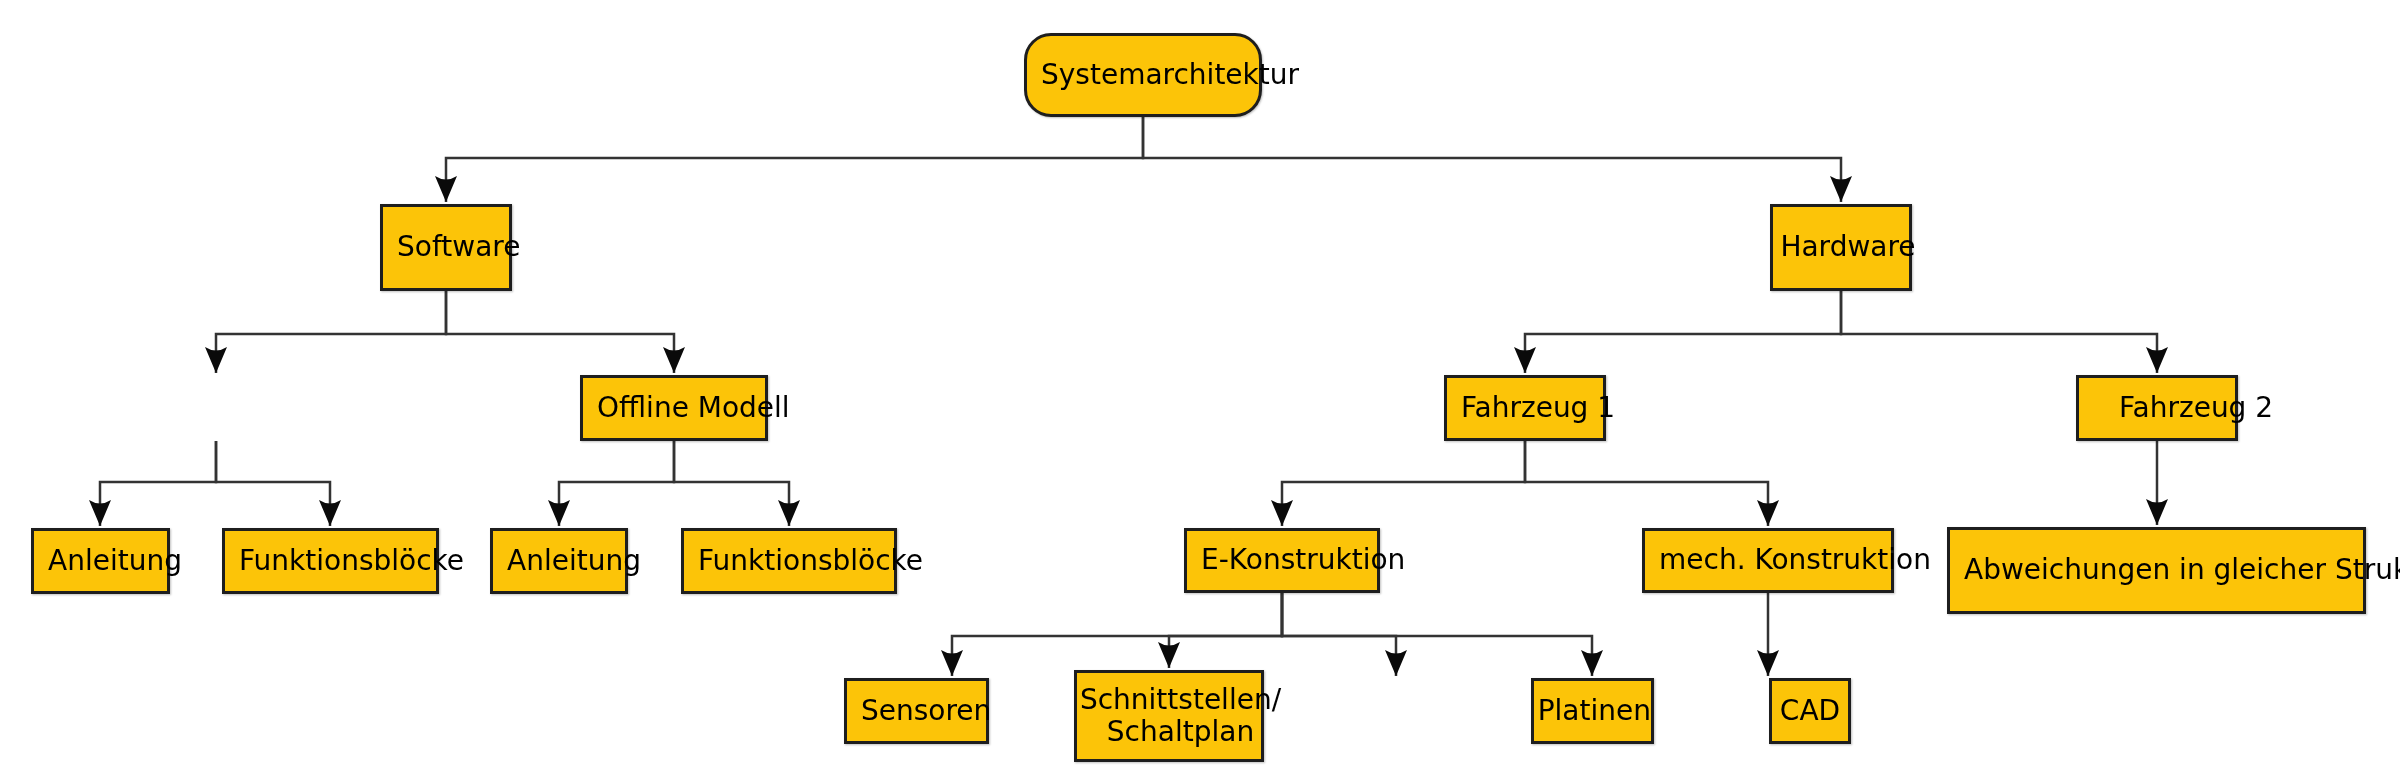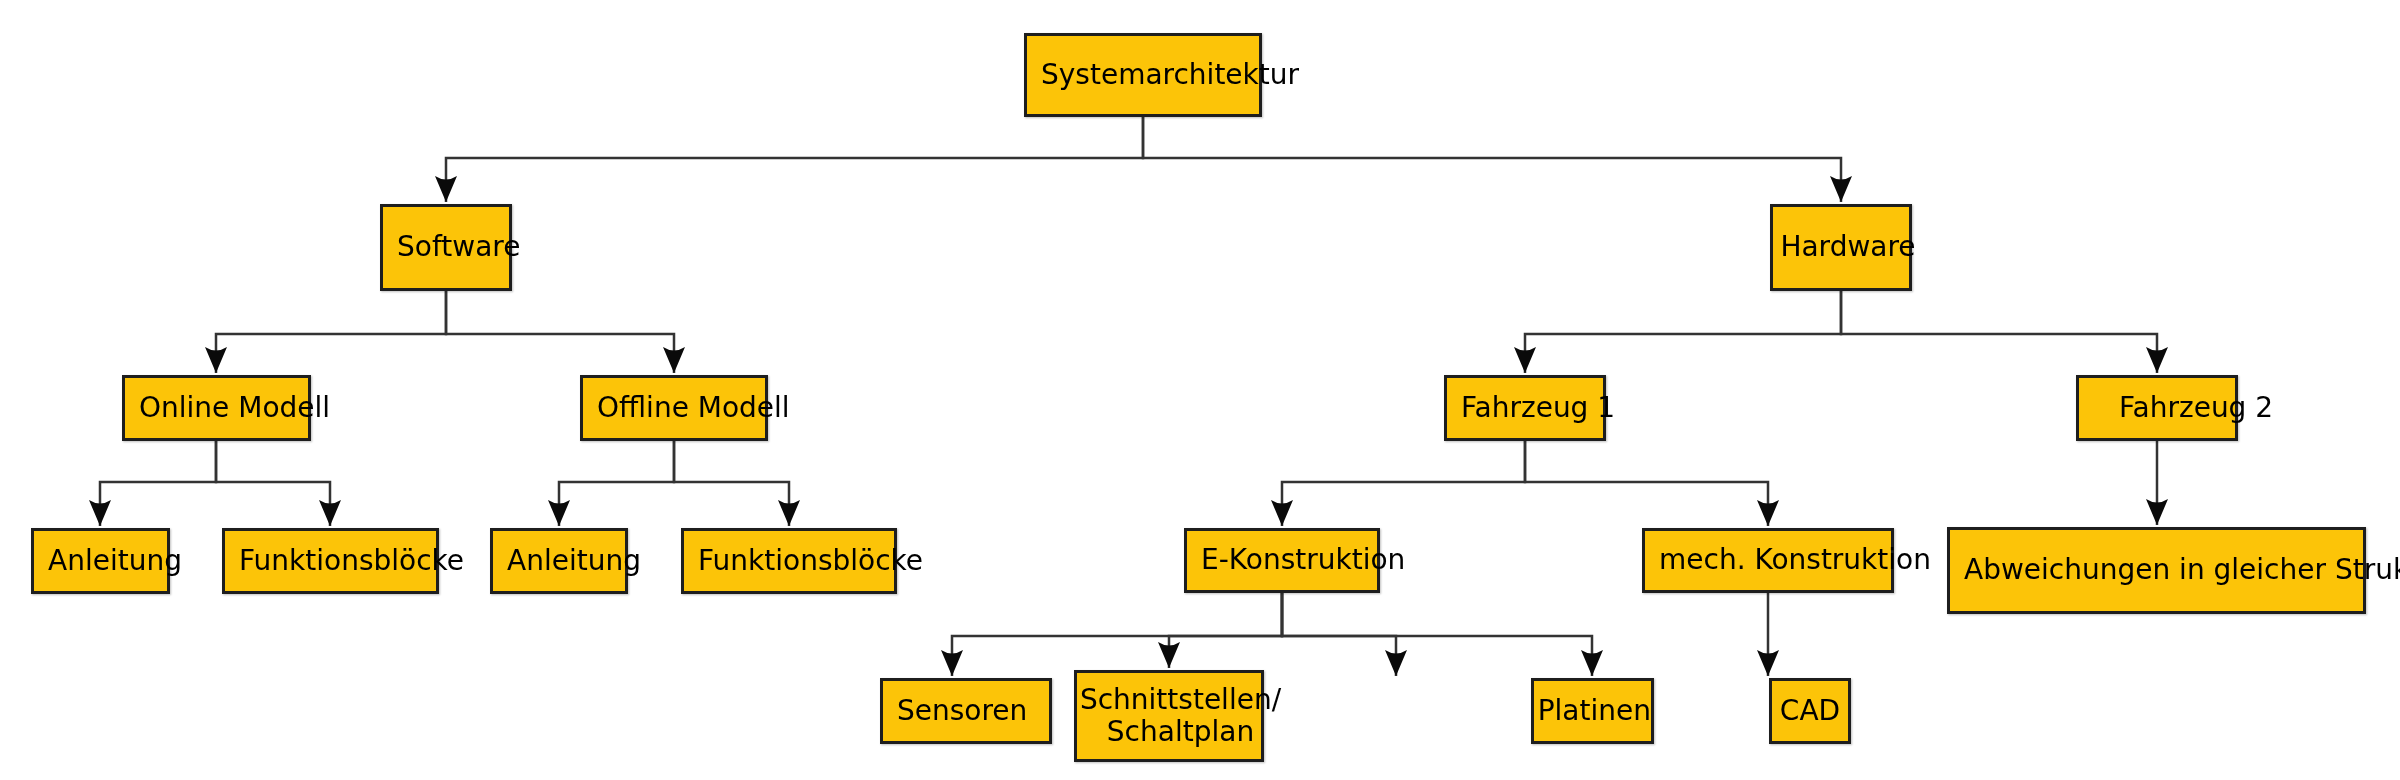--- a/index.html
+++ b/index.html
@@ -48,35 +48,32 @@
     <path class="edge" d="M1525,441 V482 H1282 V526" marker-end="url(#arrow)"></path>
     <path class="edge" d="M1525,441 V482 H1768 V526" marker-end="url(#arrow)"></path>
     <path class="edge" d="M2157,441 V525" marker-end="url(#arrow)"></path>
     <path class="edge" d="M1282,593 V636 H952 V676" marker-end="url(#arrow)"></path>
     <path class="edge" d="M1282,593 V636 H1169 V668" marker-end="url(#arrow)"></path>
     <path class="edge" d="M1282,593 V636 H1396 V676" marker-end="url(#arrow)"></path>
     <path class="edge" d="M1282,593 V636 H1592 V676" marker-end="url(#arrow)"></path>
     <path class="edge" d="M1768,593 V676" marker-end="url(#arrow)"></path>
   </svg>
 
-  <div class="node" style="left:1024px;top:33px;width:238px;height:84px;">
+  <div class="node" style="left:1024px;top:33px;width:238px;height:84px;border-radius:27px;">
     <span class="lbl">Systemarchitektur</span>
   </div>
 
   <div class="node" style="left:380px;top:204px;width:132px;height:87px;">
     <span class="lbl">Software</span>
   </div>
 
   <div class="node" style="left:1770px;top:204px;width:142px;height:87px;justify-content:center;">
     <span class="lbl">Hardware</span>
   </div>
 
-  <div class="node" style="left:122px;top:375px;width:189px;height:66px;">
-    <span class="lbl">Online Modell</span>
-  </div>
 
   <div class="node" style="left:580px;top:375px;width:188px;height:66px;">
     <span class="lbl">Offline Modell</span>
   </div>
 
   <div class="node" style="left:1444px;top:375px;width:162px;height:66px;">
     <span class="lbl">Fahrzeug 1</span>
   </div>
 
   <div class="node" style="left:2076px;top:375px;width:162px;height:66px;padding-left:40px;">
@@ -104,21 +101,21 @@
   </div>
 
   <div class="node" style="left:1642px;top:528px;width:252px;height:65px;">
     <span class="lbl">mech. Konstruktion</span>
   </div>
 
   <div class="node" style="left:1947px;top:527px;width:419px;height:87px;">
     <span class="lbl">Abweichungen in gleicher Struktur</span>
   </div>
 
-  <div class="node" style="left:880px;top:678px;width:172px;height:66px;">
+  <div class="node" style="left:844px;top:678px;width:145px;height:66px;">
     <span class="lbl">Sensoren</span>
   </div>
 
   <div class="node center" style="left:1074px;top:670px;width:190px;height:92px;padding-left:23px;">
     <span class="lbl">
       <span>Schnittstellen/</span><br>
       <span>Schaltplan</span>
     </span>
   </div>
 

